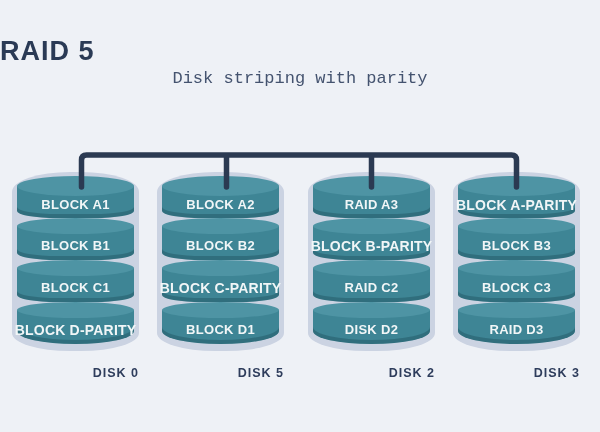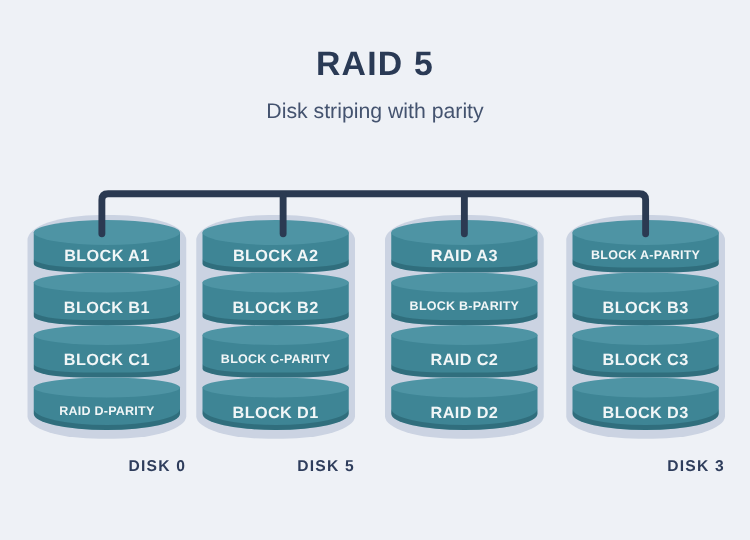--- a/index.html
+++ b/index.html
@@ -2,31 +2,31 @@
 <html style="--background: #EEF1F6; --bus: #2B3A52; --disk-outline: #CBD3E2; --cylinder-top: #4E94A4; --cylinder-body: #3E8595; --block-text: #F1F6F7; --title-text: #2A3A55; --subtitle-text: #44536F; --label-text: #2E3D5C;"><head>
 <meta charset="utf-8">
 <style>
   html,body{margin:0;padding:0;}
   .stage{
     position:relative;width:600px;height:432px;overflow:hidden;
     background:var(--background,#EEF1F6);
     font-family:"Liberation Sans",sans-serif;
   }
   .page-title{
-    position:absolute;top:36px;left:0;width:600px;text-align:center;
+    position:absolute;top:36px;left:0;width:600px;
     font-size:27px;font-weight:bold;letter-spacing:1px;
     color:var(--title-text,#2A3A55);
   }
   .page-subtitle{
-    position:absolute;top:79px;left:0;width:600px;text-align:center;
-    font-size:17px;color:var(--subtitle-text,#44536F);
+    position:absolute;top:69px;left:0;width:600px;text-align:center;
+    font-size:17px;color:var(--subtitle-text,#44536F);font-family:Liberation Mono, monospace;
   }
   .bus-svg{position:absolute;left:0;top:0;z-index:5;pointer-events:none;}
   .disk{position:absolute;top:172px;width:127px;}
-  .disk-0{left:22px;}.disk-1{left:157px;}.disk-2{left:308px;}.disk-3{left:453px;}
+  .disk-0{left:12px;}.disk-1{left:157px;}.disk-2{left:308px;}.disk-3{left:453px;}
   .halo{
     background:var(--disk-outline,#CBD3E2);
     border-radius:58px 58px 58px 58px / 20px 20px 18px 18px;
     padding:4px 5px 7px 5px;
   }
   .blocks{position:relative;}
   .block{position:relative;height:42px;}
   .block-top{
     position:absolute;top:0;left:0;right:0;height:16px;
     background:var(--cylinder-top,#4E94A4);
@@ -40,21 +40,21 @@
     box-shadow:inset 0 -4px 0 rgba(16,58,69,0.30);
     display:flex;align-items:center;justify-content:center;
     padding-top:5px;z-index:1;
   }
   .block.first .block-body{top:10px;}
   .block.last .block-body{border-radius:0 0 58px 58px / 0 0 13px 13px;}
   .block-label{
     color:var(--block-text,#F1F6F7);
     font-size:13px;font-weight:bold;letter-spacing:0.3px;white-space:nowrap;
   }
-  .block-label.parity{font-size:10px;letter-spacing:0.2px;}
+  .block-label.parity{font-size:14px;letter-spacing:0.2px;}
   .disk-label{
     margin-top:15px;text-align:right;
     font-size:12.5px;font-weight:bold;letter-spacing:1px;
     color:var(--label-text,#2E3D5C);
   }
 </style>
 </head>
 <body>
 
 <div class="stage">
@@ -85,21 +85,21 @@
         </div>
         <div class="block">
           <div class="block-top"></div>
           <div class="block-body">
             <span class="block-label">BLOCK C1</span>
           </div>
         </div>
         <div class="block last">
           <div class="block-top"></div>
           <div class="block-body">
-            <span class="block-label parity">RAID D-PARITY</span>
+            <span class="block-label parity">BLOCK D-PARITY</span>
           </div>
         </div>
       </div>
     </div>
     <div class="disk-label">DISK 0</div>
   </div>
 
   <div class="disk disk-1">
     <div class="halo">
       <div class="blocks">
@@ -149,25 +149,26 @@
         </div>
         <div class="block">
           <div class="block-top"></div>
           <div class="block-body">
             <span class="block-label">RAID C2</span>
           </div>
         </div>
         <div class="block last">
           <div class="block-top"></div>
           <div class="block-body">
-            <span class="block-label">RAID D2</span>
-          </div>
-        </div>
-      </div>
-    </div>
+            <span class="block-label">DISK D2</span>
+          </div>
+        </div>
+      </div>
+    </div>
+    <div class="disk-label">DISK 2</div>
   </div>
 
   <div class="disk disk-3">
     <div class="halo">
       <div class="blocks">
         <div class="block first">
           <div class="block-top"></div>
           <div class="block-body">
             <span class="block-label parity">BLOCK A-PARITY</span>
           </div>
@@ -180,21 +181,21 @@
         </div>
         <div class="block">
           <div class="block-top"></div>
           <div class="block-body">
             <span class="block-label">BLOCK C3</span>
           </div>
         </div>
         <div class="block last">
           <div class="block-top"></div>
           <div class="block-body">
-            <span class="block-label">BLOCK D3</span>
+            <span class="block-label">RAID D3</span>
           </div>
         </div>
       </div>
     </div>
     <div class="disk-label">DISK 3</div>
   </div>
 
 </div>
 
 </body></html>

